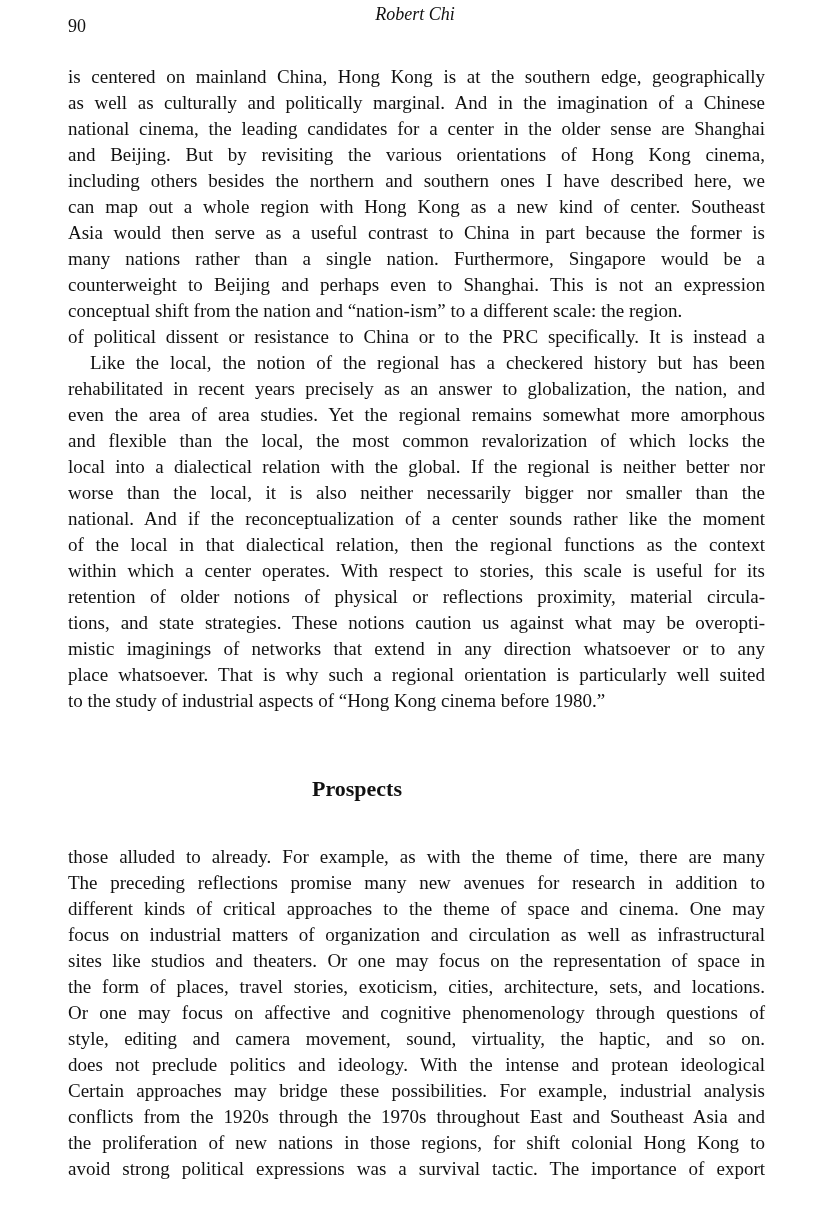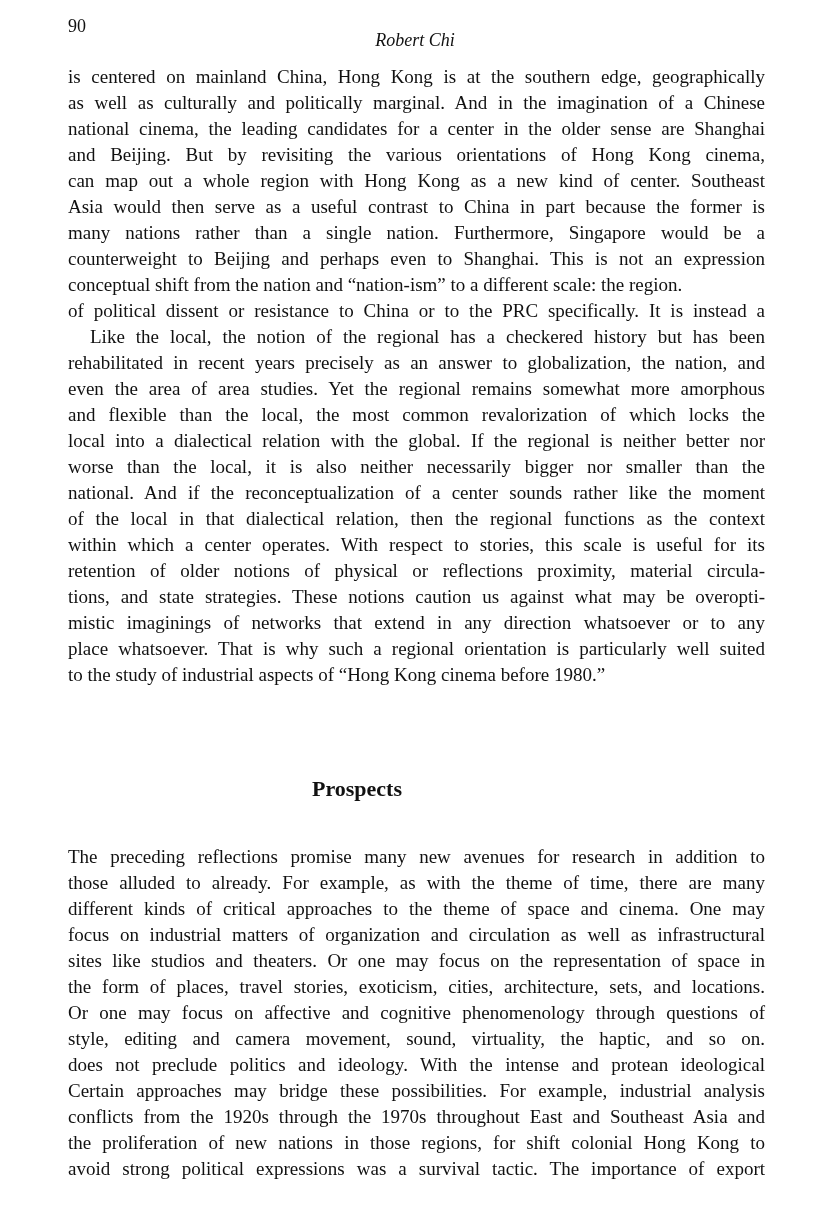--- a/index.html
+++ b/index.html
@@ -1,35 +1,36 @@
 <!DOCTYPE html>
 <html><head>
 <meta charset="utf-8">
 <style>
   html,body{margin:0;padding:0;background:#fff;}
   body{width:830px;height:1226px;position:relative;overflow:hidden;font-family:"Liberation Serif","DejaVu Serif",serif;color:#111;}
   .pnum{position:absolute;left:68px;top:16px;font-size:18px;}
-  .rhead{position:absolute;left:0;width:830px;top:30px;text-align:center;font-style:italic;font-size:18px;}
+  .rhead{position:absolute;left:0;width:830px;top:4px;text-align:center;font-style:italic;font-size:18px;}
   .block{position:absolute;left:68px;width:697px;}
   .ln{height:26px;line-height:26px;font-size:19px;white-space:nowrap;text-align:justify;text-align-last:justify;}
   .ln.last{text-align-last:left;}
   .ln.indent{padding-left:22px;}
   .heading{position:absolute;left:0;width:714px;top:776px;text-align:center;font-weight:bold;font-size:22px;}
 </style>
 </head>
 <body>
 
 <div class="pnum">90</div>
 <div class="rhead">Robert Chi</div>
 
 <div class="block" style="top:64px" id="s1">
     <div class="ln">is centered on mainland China, Hong Kong is at the southern edge, geographically</div>
     <div class="ln">as well as culturally and politically marginal. And in the imagination of a Chinese</div>
     <div class="ln">national cinema, the leading candidates for a center in the older sense are Shanghai</div>
     <div class="ln">and Beijing. But by revisiting the various orientations of Hong Kong cinema,</div>
+    <div class="ln">including others besides the northern and southern ones I have described here, we</div>
     <div class="ln">can map out a whole region with Hong Kong as a new kind of center. Southeast</div>
     <div class="ln">Asia would then serve as a useful contrast to China in part because the former is</div>
     <div class="ln">many nations rather than a single nation. Furthermore, Singapore would be a</div>
     <div class="ln">counterweight to Beijing and perhaps even to Shanghai. This is not an expression</div>
     <div class="ln last">conceptual shift from the nation and “nation-ism” to a different scale: the region.</div>
     <div class="ln">of political dissent or resistance to China or to the PRC specifically. It is instead a</div>
     <div class="ln indent">Like the local, the notion of the regional has a checkered history but has been</div>
     <div class="ln">rehabilitated in recent years precisely as an answer to globalization, the nation, and</div>
     <div class="ln">even the area of area studies. Yet the regional remains somewhat more amorphous</div>
     <div class="ln">and flexible than the local, the most common revalorization of which locks the</div>
@@ -39,22 +40,22 @@
     <div class="ln">of the local in that dialectical relation, then the regional functions as the context</div>
     <div class="ln">within which a center operates. With respect to stories, this scale is useful for its</div>
     <div class="ln">retention of older notions of physical or reflections proximity, material circula-</div>
     <div class="ln">tions, and state strategies. These notions caution us against what may be overopti-</div>
     <div class="ln">mistic imaginings of networks that extend in any direction whatsoever or to any</div>
     <div class="ln">place whatsoever. That is why such a regional orientation is particularly well suited</div>
     <div class="ln last">to the study of industrial aspects of “Hong Kong cinema before 1980.”</div>
   </div>
 <div class="heading">Prospects</div>
 <div class="block" style="top:844px" id="s2">
+    <div class="ln">those alluded to already. For example, as with the theme of time, there are many</div>
     <div class="ln">The preceding reflections promise many new avenues for research in addition to</div>
-    <div class="ln">those alluded to already. For example, as with the theme of time, there are many</div>
     <div class="ln">different kinds of critical approaches to the theme of space and cinema. One may</div>
     <div class="ln">focus on industrial matters of organization and circulation as well as infrastructural</div>
     <div class="ln">sites like studios and theaters. Or one may focus on the representation of space in</div>
     <div class="ln">the form of places, travel stories, exoticism, cities, architecture, sets, and locations.</div>
     <div class="ln">Or one may focus on affective and cognitive phenomenology through questions of</div>
     <div class="ln">style, editing and camera movement, sound, virtuality, the haptic, and so on.</div>
     <div class="ln">does not preclude politics and ideology. With the intense and protean ideological</div>
     <div class="ln">Certain approaches may bridge these possibilities. For example, industrial analysis</div>
     <div class="ln">conflicts from the 1920s through the 1970s throughout East and Southeast Asia and</div>
     <div class="ln">the proliferation of new nations in those regions, for shift colonial Hong Kong to</div>

